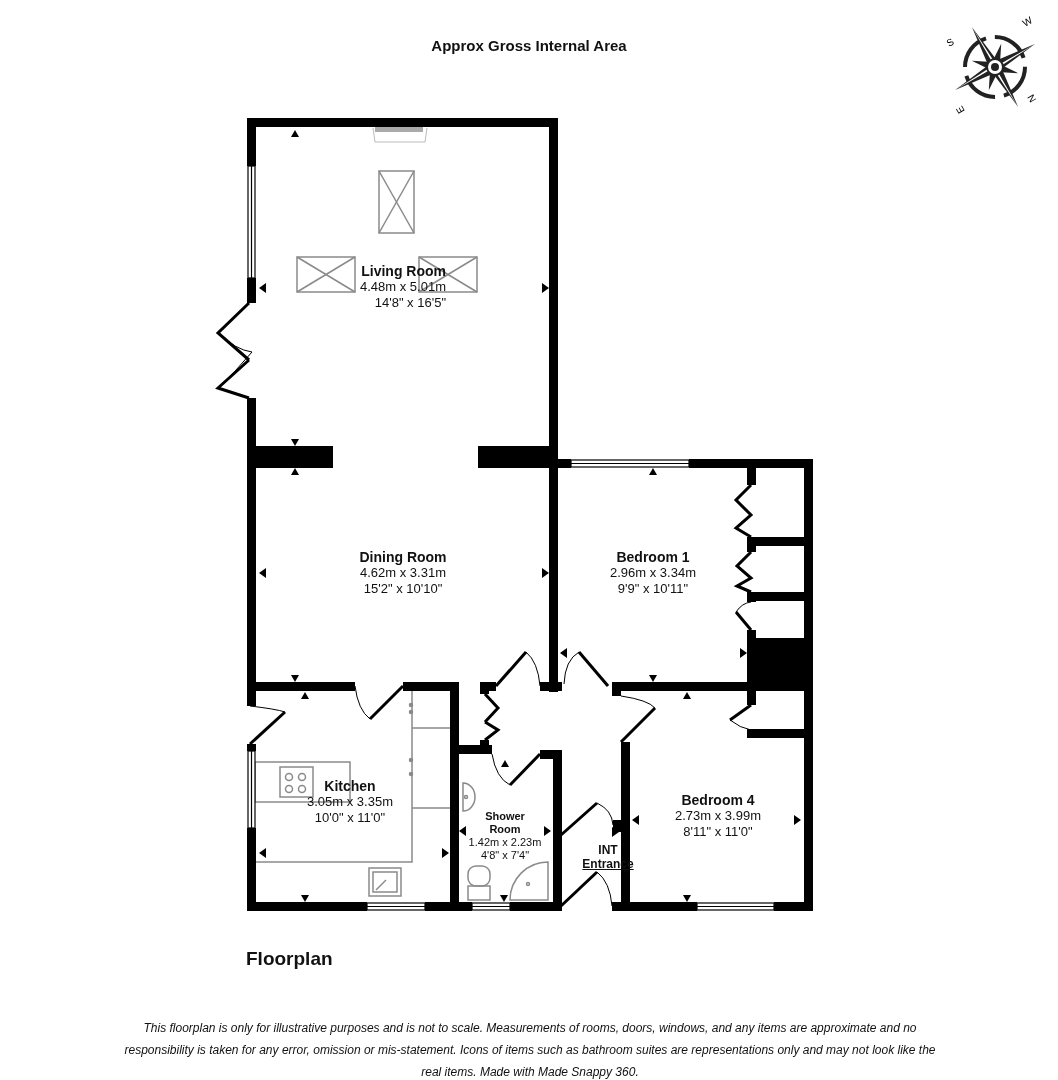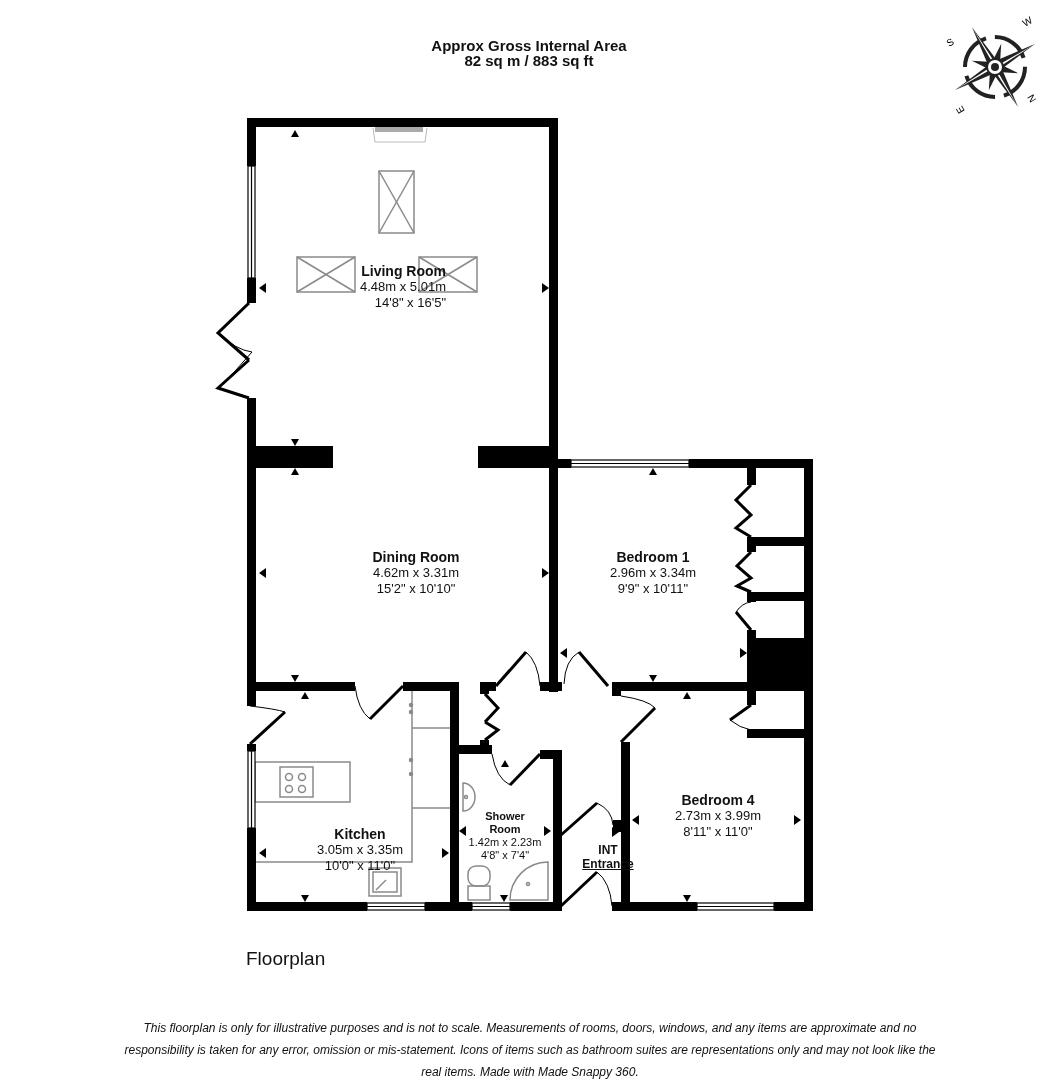--- a/index.html
+++ b/index.html
@@ -4,29 +4,28 @@
 <style>
   html, body { margin: 0; padding: 0; background: #ffffff; }
   body { width: 1058px; height: 1080px; position: relative; overflow: hidden; font-family: "Liberation Sans", sans-serif; color: #111; }
   .header { position: absolute; left: 0; top: 38px; width: 1058px; text-align: center; font-weight: bold; font-size: 15px; line-height: 15px; }
   .compass { position: absolute; left: 945px; top: 15px; width: 100px; height: 100px; }
   .plan { position: absolute; left: 0; top: 0; }
   .room-label { position: absolute; text-align: center; font-size: 13px; line-height: 16px; transform: translateX(-50%); white-space: nowrap; }
   .room-label .name { font-weight: bold; font-size: 14px; }
   .room-label.small { font-size: 11px; line-height: 13px; }
   .room-label.small .name { font-size: 11px; }
-  .floor-title { position: absolute; left: 246px; top: 948px; font-size: 19px; }
+  .floor-title { position: absolute; left: 246px; top: 948px; font-size: 19px; font-weight: bold; }
   .disclaimer { position: absolute; left: 120px; top: 1017px; width: 820px; text-align: center; font-size: 12px; line-height: 22px; font-style: italic; }
 </style>
 </head>
 <body>
 
 <div class="header">
   <div>Approx Gross Internal Area</div>
-  <div>82 sq m / 883 sq ft</div>
 </div>
 
 <svg class="compass" viewBox="0 0 100 100">
   <g transform="translate(50,52)">
     <circle r="30" fill="none" stroke="#222" stroke-width="4" stroke-dasharray="38 9"></circle>
     <g transform="rotate(-30)">
       <polygon points="0,-46 5,-5 0,0 -5,-5" fill="#222"></polygon>
       <polygon points="0,46 5,5 0,0 -5,5" fill="#222"></polygon>
       <polygon points="-46,0 -5,-5 0,0 -5,5" fill="#222"></polygon>
       <polygon points="46,0 5,-5 0,0 5,5" fill="#222"></polygon>
@@ -241,33 +240,33 @@
     <polygon points="612,827 612,837 619,832"></polygon>
   </g>
 </svg>
 
 <div class="room-label" style="left:403px; top:263px;text-align:right;">
   <div class="name">Living Room</div>
   <div>4.48m x 5.01m</div>
   <div>14'8" x 16'5"</div>
 </div>
 
-<div class="room-label" style="left:416px; top:549px;">
+<div class="room-label" style="left:403px; top:549px;">
   <div class="name">Dining Room</div>
   <div>4.62m x 3.31m</div>
   <div>15'2" x 10'10"</div>
 </div>
 
 <div class="room-label" style="left:653px; top:549px;">
   <div class="name">Bedroom 1</div>
   <div>2.96m x 3.34m</div>
   <div>9'9" x 10'11"</div>
 </div>
 
-<div class="room-label" style="left:360px; top:778px;margin-top:48px;">
+<div class="room-label" style="left:350px; top:778px;">
   <div class="name">Kitchen</div>
   <div>3.05m x 3.35m</div>
   <div>10'0" x 11'0"</div>
 </div>
 
 <div class="room-label small" style="left:505px; top:810px;">
   <div class="name">Shower</div>
   <div class="name">Room</div>
   <div>1.42m x 2.23m</div>
   <div>4'8" x 7'4"</div>

